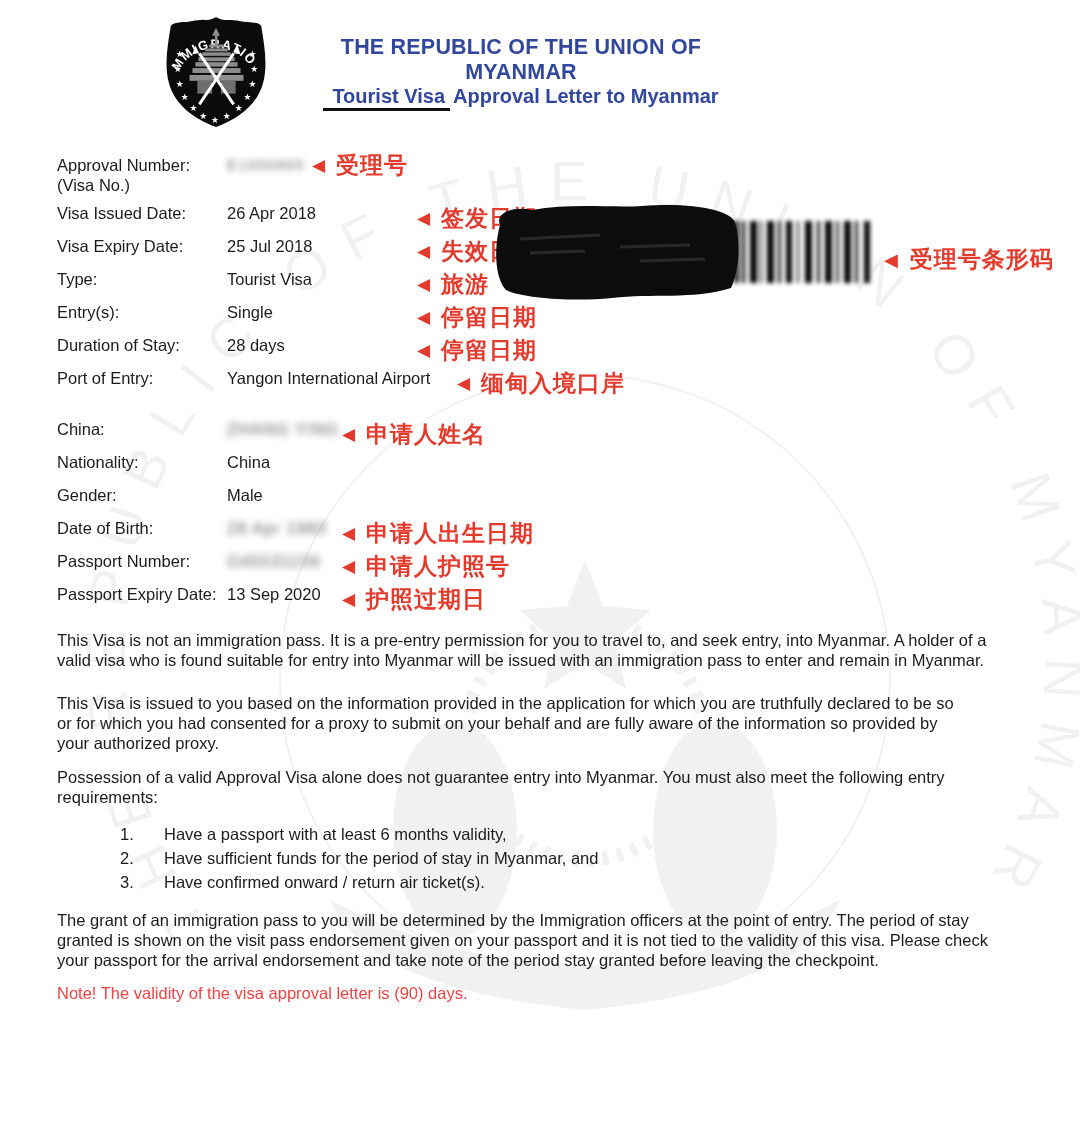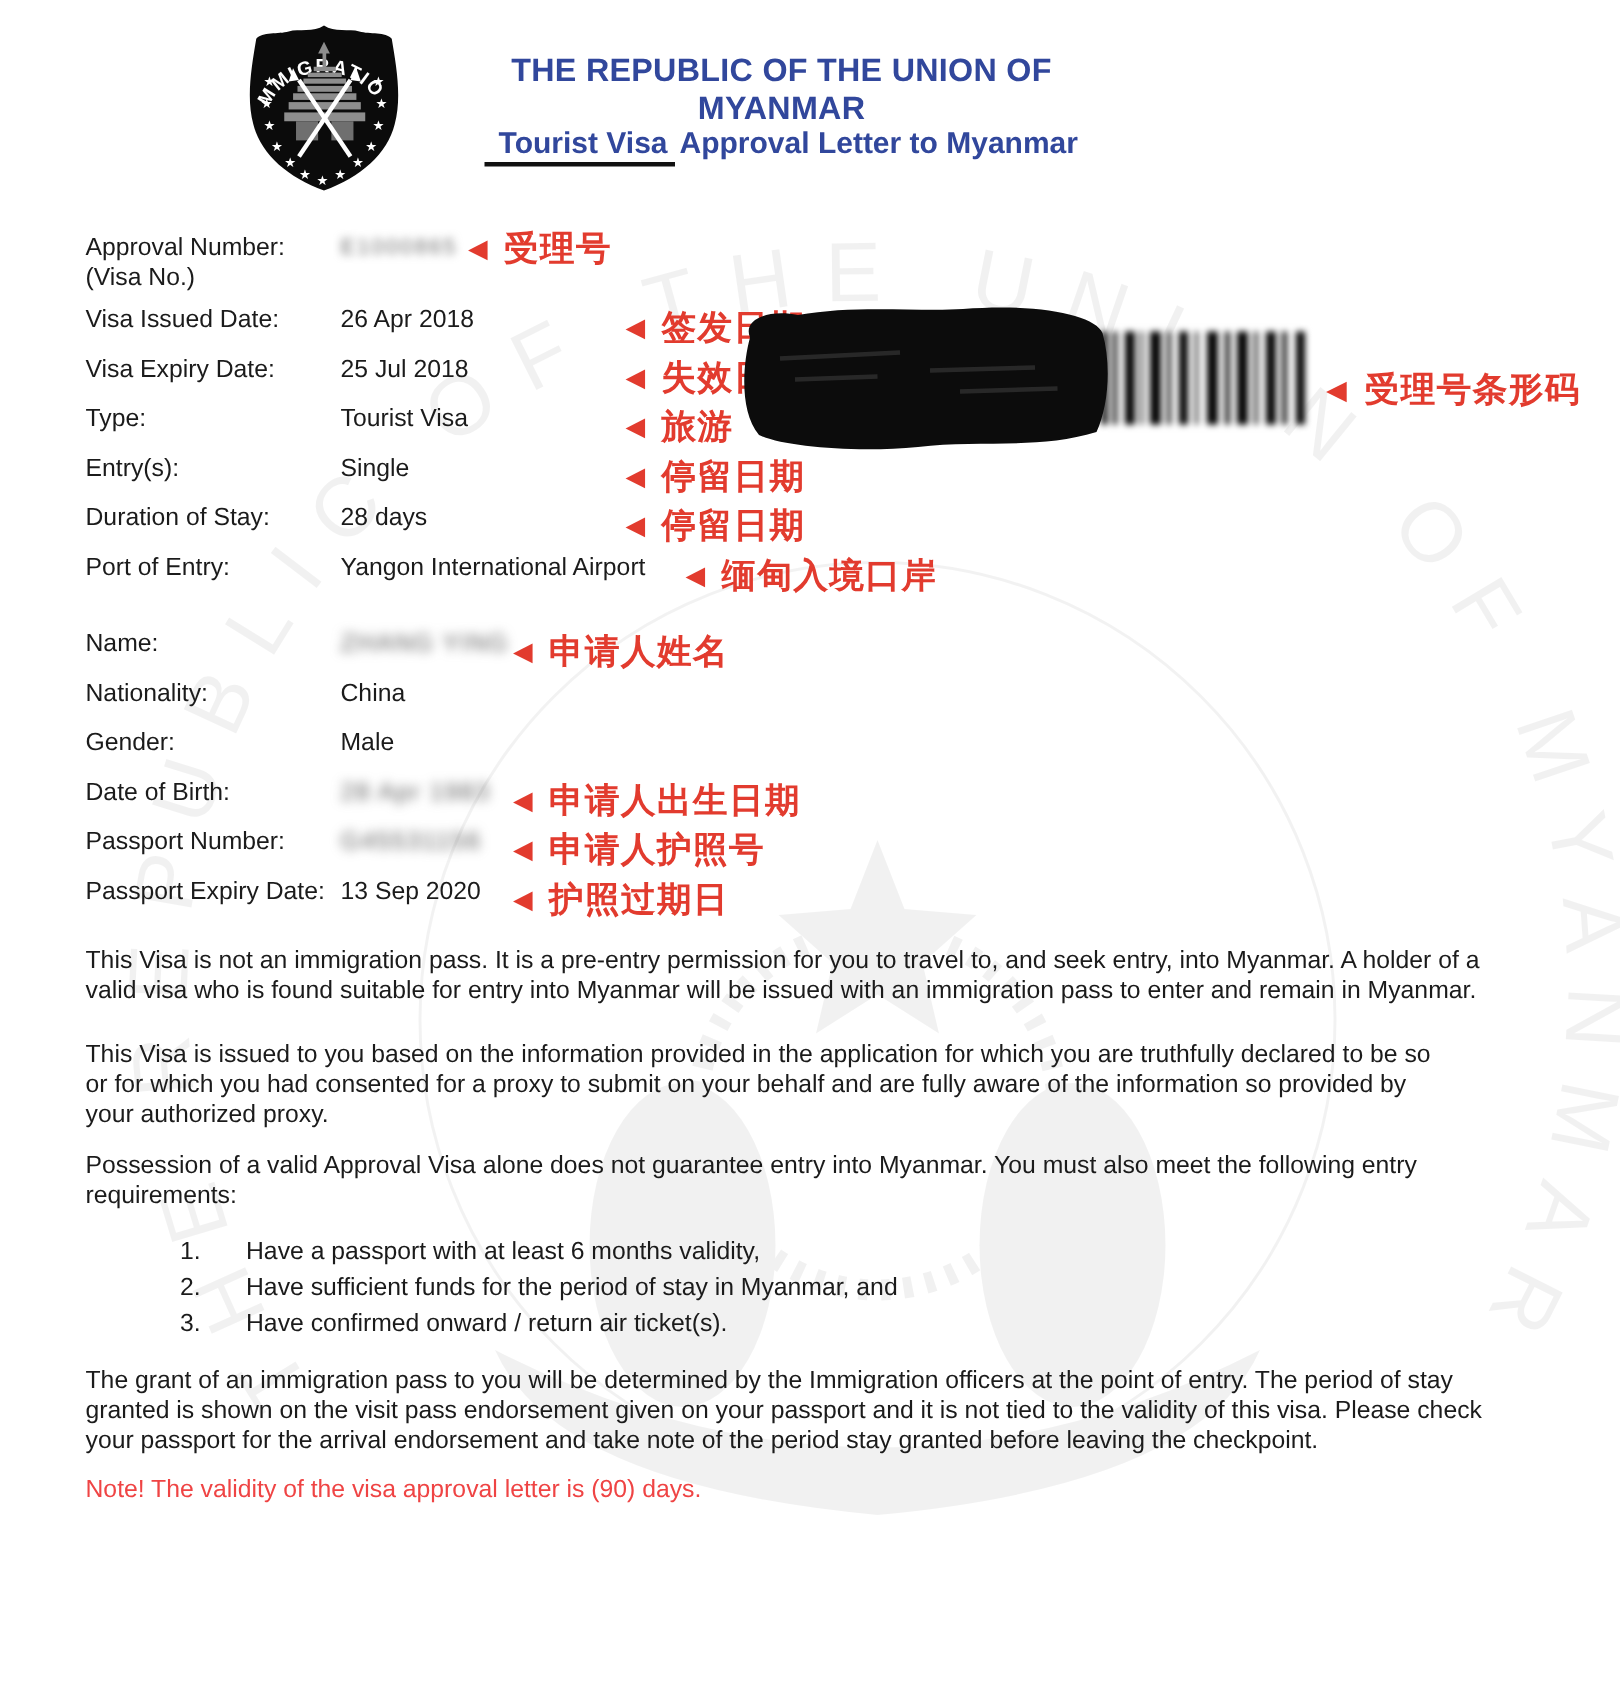--- a/index.html
+++ b/index.html
@@ -220,21 +220,21 @@
     <div class="frow">
       <div class="flabel">Port of Entry:</div>
       <div class="fvalue">Yangon International Airport</div>
       <div class="fann pos-c">
         <span class="arr">◀</span>
         <span class="ctext">缅甸入境口岸</span>
       </div>
     </div>
 
     <div class="frow gap-before">
-      <div class="flabel">Name:</div>
+      <div class="flabel">China:</div>
       <div class="fvalue blurred">ZHANG YING</div>
       <div class="fann pos-d">
         <span class="arr">◀</span>
         <span class="ctext">申请人姓名</span>
       </div>
     </div>
 
     <div class="frow">
       <div class="flabel">Nationality:</div>
       <div class="fvalue">China</div>

